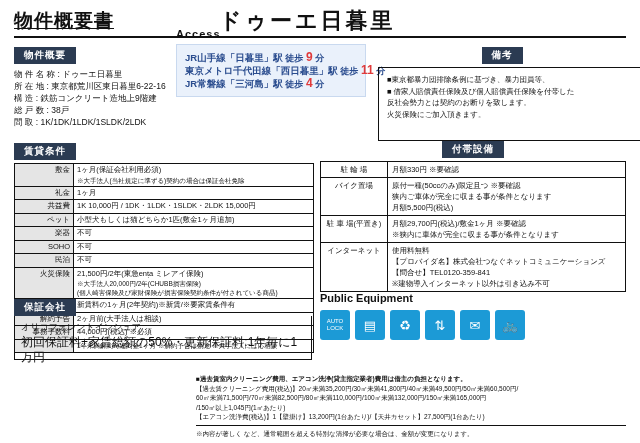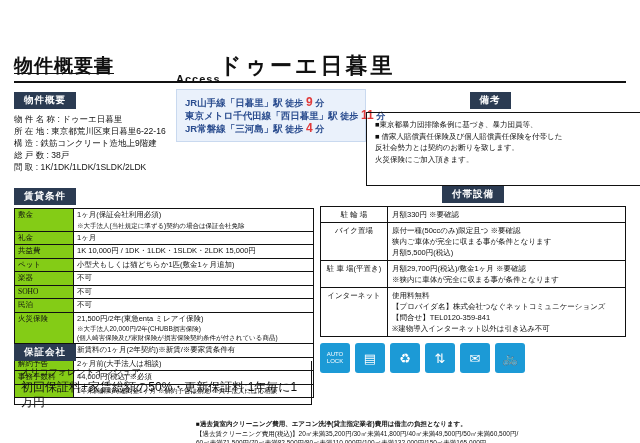--- a/index.html
+++ b/index.html
@@ -4,21 +4,21 @@
 <style>
   html,body{margin:0;padding:0;}
   body{
     width:640px;height:443px;
     background:#ffffff;
     font-family:"Liberation Sans", sans-serif;
     color:#111;
     overflow:hidden;
     position:relative;
   }
-  .page{position:absolute;inset:0;margin-top:45px;}
+  .page{position:absolute;inset:0;}
 
   
   .hdr{position:absolute;left:14px;top:8px;width:612px;height:30px;}
   .hdr-title{
     position:absolute;left:0;top:0;
     font-size:19px;font-weight:bold;letter-spacing:1px;
     color:#111;
     text-decoration:underline;
   }
   .hdr-name{
@@ -41,41 +41,41 @@
 
   
   #b-gaiyo{left:14px;top:44px;width:300px;}
   .kv{font-size:8.5px;line-height:12px;color:#111;}
   .kv div{white-space:nowrap;}
 
   
   #b-chintai{left:14px;top:140px;width:300px;}
   table.t{border-collapse:collapse;width:300px;font-size:7.5px;table-layout:fixed;}
   table.t td{border:1px solid #111;padding:1px 3px;vertical-align:top;line-height:10.5px;}
-  table.t td.k{width:52px;text-align:left;background:#84cc16;font-family:Liberation Serif, serif;}
+  table.t td.k{width:52px;text-align:right;background:#e5e5e5;}
   .note{font-size:6.5px;line-height:9px;}
 
   
   #b-hosho{left:14px;top:296px;width:300px;}
   .hosho-box{border:1px solid #111;border-top:none;width:298px;height:44px;padding:4px 6px;box-sizing:border-box;font-size:9px;line-height:15px;}
 
   
   #b-access{left:176px;top:28px;width:190px;}
   .access-ttl{font-size:11px;font-weight:bold;color:#111;letter-spacing:1px;}
   .access-box{
     margin-top:4px;width:190px;
     background:#eaf1fb;border:1px solid #c9d9ef;
     padding:6px 6px 6px 8px;box-sizing:border-box;
   }
   .acc-line{font-size:9.5px;color:#2b4d8f;font-weight:bold;line-height:12px;white-space:nowrap;}
   .acc-line .min{color:#e03a3a;font-size:12px;font-weight:bold;}
   .acc-line .walk{color:#2b4d8f;font-size:9px;}
 
   
-  #b-biko{left:366px;top:44px;width:248px;}
+  #b-biko{left:378px;top:44px;width:248px;}
   .biko-box{border:1px solid #111;width:284px;box-sizing:border-box;padding:6px 8px;margin-top:3px;font-size:7.5px;line-height:11.5px;height:74px;}
 
   
   #b-futai{left:320px;top:138px;width:306px;}
   table.f{border-collapse:collapse;width:306px;font-size:7.5px;table-layout:fixed;}
   table.f td{border:1px solid #111;padding:2px 4px;vertical-align:top;line-height:11px;}
   table.f td.k{width:58px;text-align:center;}
 
   
   #b-pub{left:320px;top:292px;width:306px;}
@@ -249,20 +249,21 @@
         <td style="white-space:pre-line">使用料無料
 【プロバイダ名】株式会社つなぐネットコミュニケーションズ
 【問合せ】TEL0120-359-841
 ※建物導入インターネット以外は引き込み不可</td>
       </tr>
     </tbody>
       </table>
   </div>
 
   <div class="blk" id="b-pub">
+    <div class="pub-ttl">Public Equipment</div>
     <div class="icons">
       <div class="ic">
           <span class="lbl" style="white-space:pre-line">AUTO
 LOCK</span>
         </div>
       <div class="ic">▤</div>
       <div class="ic">♻</div>
       <div class="ic">⇅</div>
       <div class="ic">✉</div>
       <div class="ic">🚲</div>

